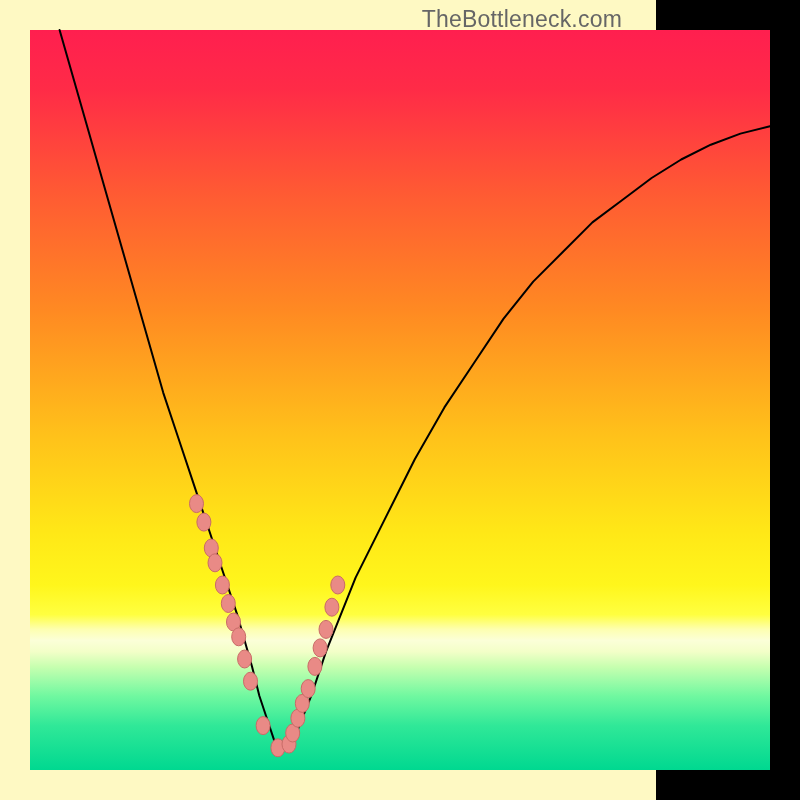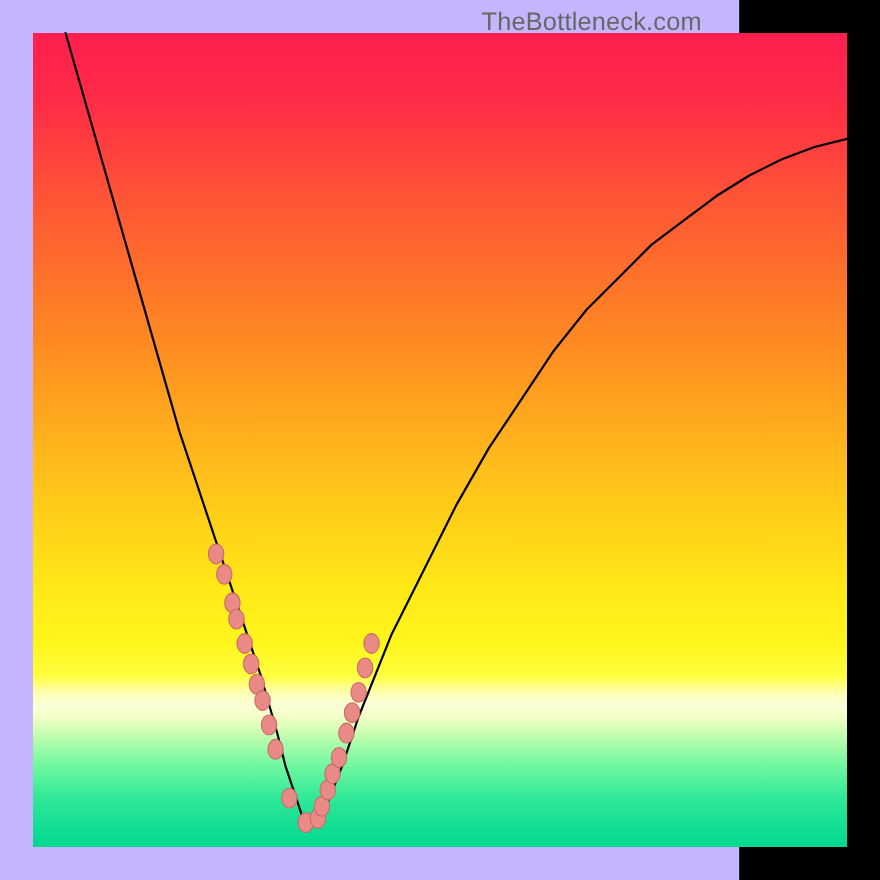--- a/index.html
+++ b/index.html
@@ -8,22 +8,21 @@
     width: 800px;
     height: 800px;
     background: #000;
     overflow: hidden;
     font-family: Arial, Helvetica, sans-serif;
   }
   .frame {
     position: relative;
     width: 656px;
     height: 800px;
-    background: #c4b5fd;
-    padding-left: 16px;
+    background: #fef9c3;
   }
   .plot-area {
     position: absolute;
     left: 30px;
     top: 30px;
     width: 740px;
     height: 740px;
   }
   .gradient-bg {
     position: absolute;

